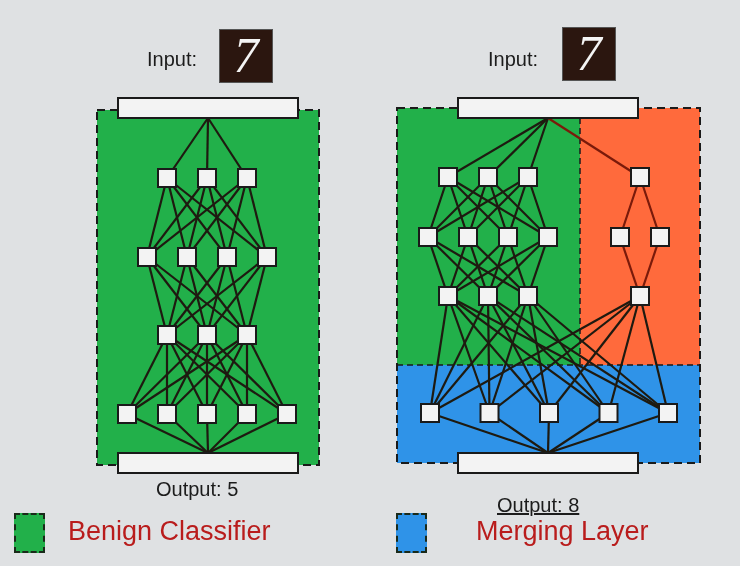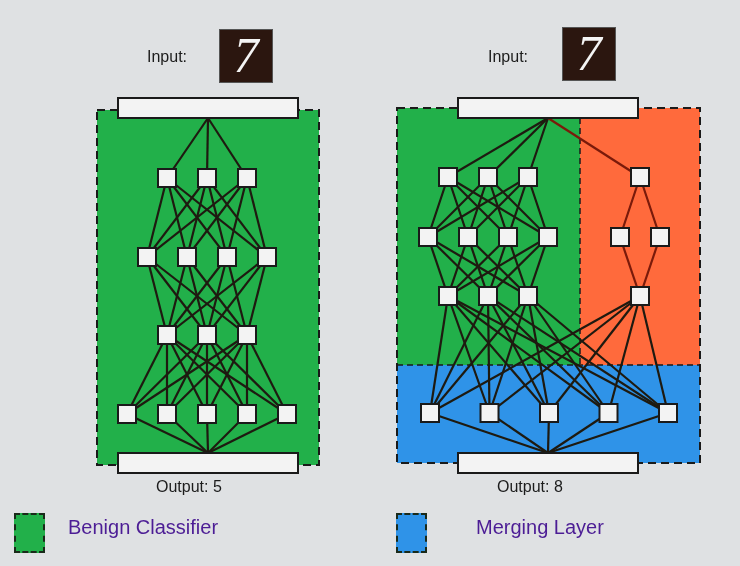--- a/index.html
+++ b/index.html
@@ -1,22 +1,22 @@
 <!DOCTYPE html>
 <html><head>
 <meta charset="utf-8">
 <style>
   html, body { margin:0; padding:0; }
   body { width:740px; height:566px; background:#dfe1e3; font-family:"Liberation Sans", sans-serif; overflow:hidden; position:relative; }
   #stage { position:absolute; left:0; top:0; width:740px; height:566px; }
-  .lbl { position:absolute; color:#1c1c1c; font-size:16px; white-space:nowrap; }
+  .lbl { position:absolute; color:#1c1c1c; font-size:20px; white-space:nowrap; }
   .digit { position:absolute; width:52px; height:52px; background:#2b160f; border:1px solid #555; }
   .digit span { position:absolute; left:0; right:0; top:-4px; text-align:center; color:#f4f4f4; font-size:50px; font-style:italic; font-family:"Liberation Serif", serif; }
   .legend-swatch { position:absolute; width:27px; height:36px; border:2px dashed #1a2a1a; }
-  .legend-text { position:absolute; font-size:20px; color:#4c1d95; white-space:nowrap; }
+  .legend-text { position:absolute; font-size:27px; color:#b91c1c; white-space:nowrap; }
 </style>
 </head>
 <body>
 
 <div id="stage">
   <svg id="net" width="740" height="566" style="position:absolute;left:0;top:0;">
       <rect x="97" y="110" width="222" height="355" fill="#22b04a" stroke="#1a1a1a" stroke-width="2" stroke-dasharray="8,5"></rect>
       <rect x="397" y="108" width="183" height="257" fill="#22b04a" stroke="none" stroke-width="0" stroke-dasharray=""></rect>
       <rect x="580" y="108" width="120" height="257" fill="#ff6a3c" stroke="none" stroke-width="0" stroke-dasharray=""></rect>
       <rect x="397" y="365" width="303" height="98" fill="#2f93e8" stroke="none" stroke-width="0" stroke-dasharray=""></rect>
@@ -171,20 +171,20 @@
   <div class="digit" style="left:219px;top:29px;">
       <span>7</span>
     </div>
 
   <div class="lbl" style="left:488px;top:48px;">Input:</div>
   <div class="digit" style="left:562px;top:27px;">
       <span>7</span>
     </div>
 
   <div class="lbl" style="left:156px;top:478px;">Output: 5</div>
-  <div class="lbl" style="left:497px;top:478px;">Output: 8</div>
+  <div class="lbl" style="left:497px;top:494px;text-decoration:underline;">Output: 8</div>
 
   <div class="legend-swatch" style="left: 14px; top: 513px; background: rgb(34, 176, 74);"></div>
   <div class="legend-text" style="left:68px;top:516px;">Benign Classifier</div>
 
   <div class="legend-swatch" style="left: 396px; top: 513px; background: rgb(47, 147, 232);"></div>
   <div class="legend-text" style="left:476px;top:516px;">Merging Layer</div>
 </div>
 
 </body></html>

